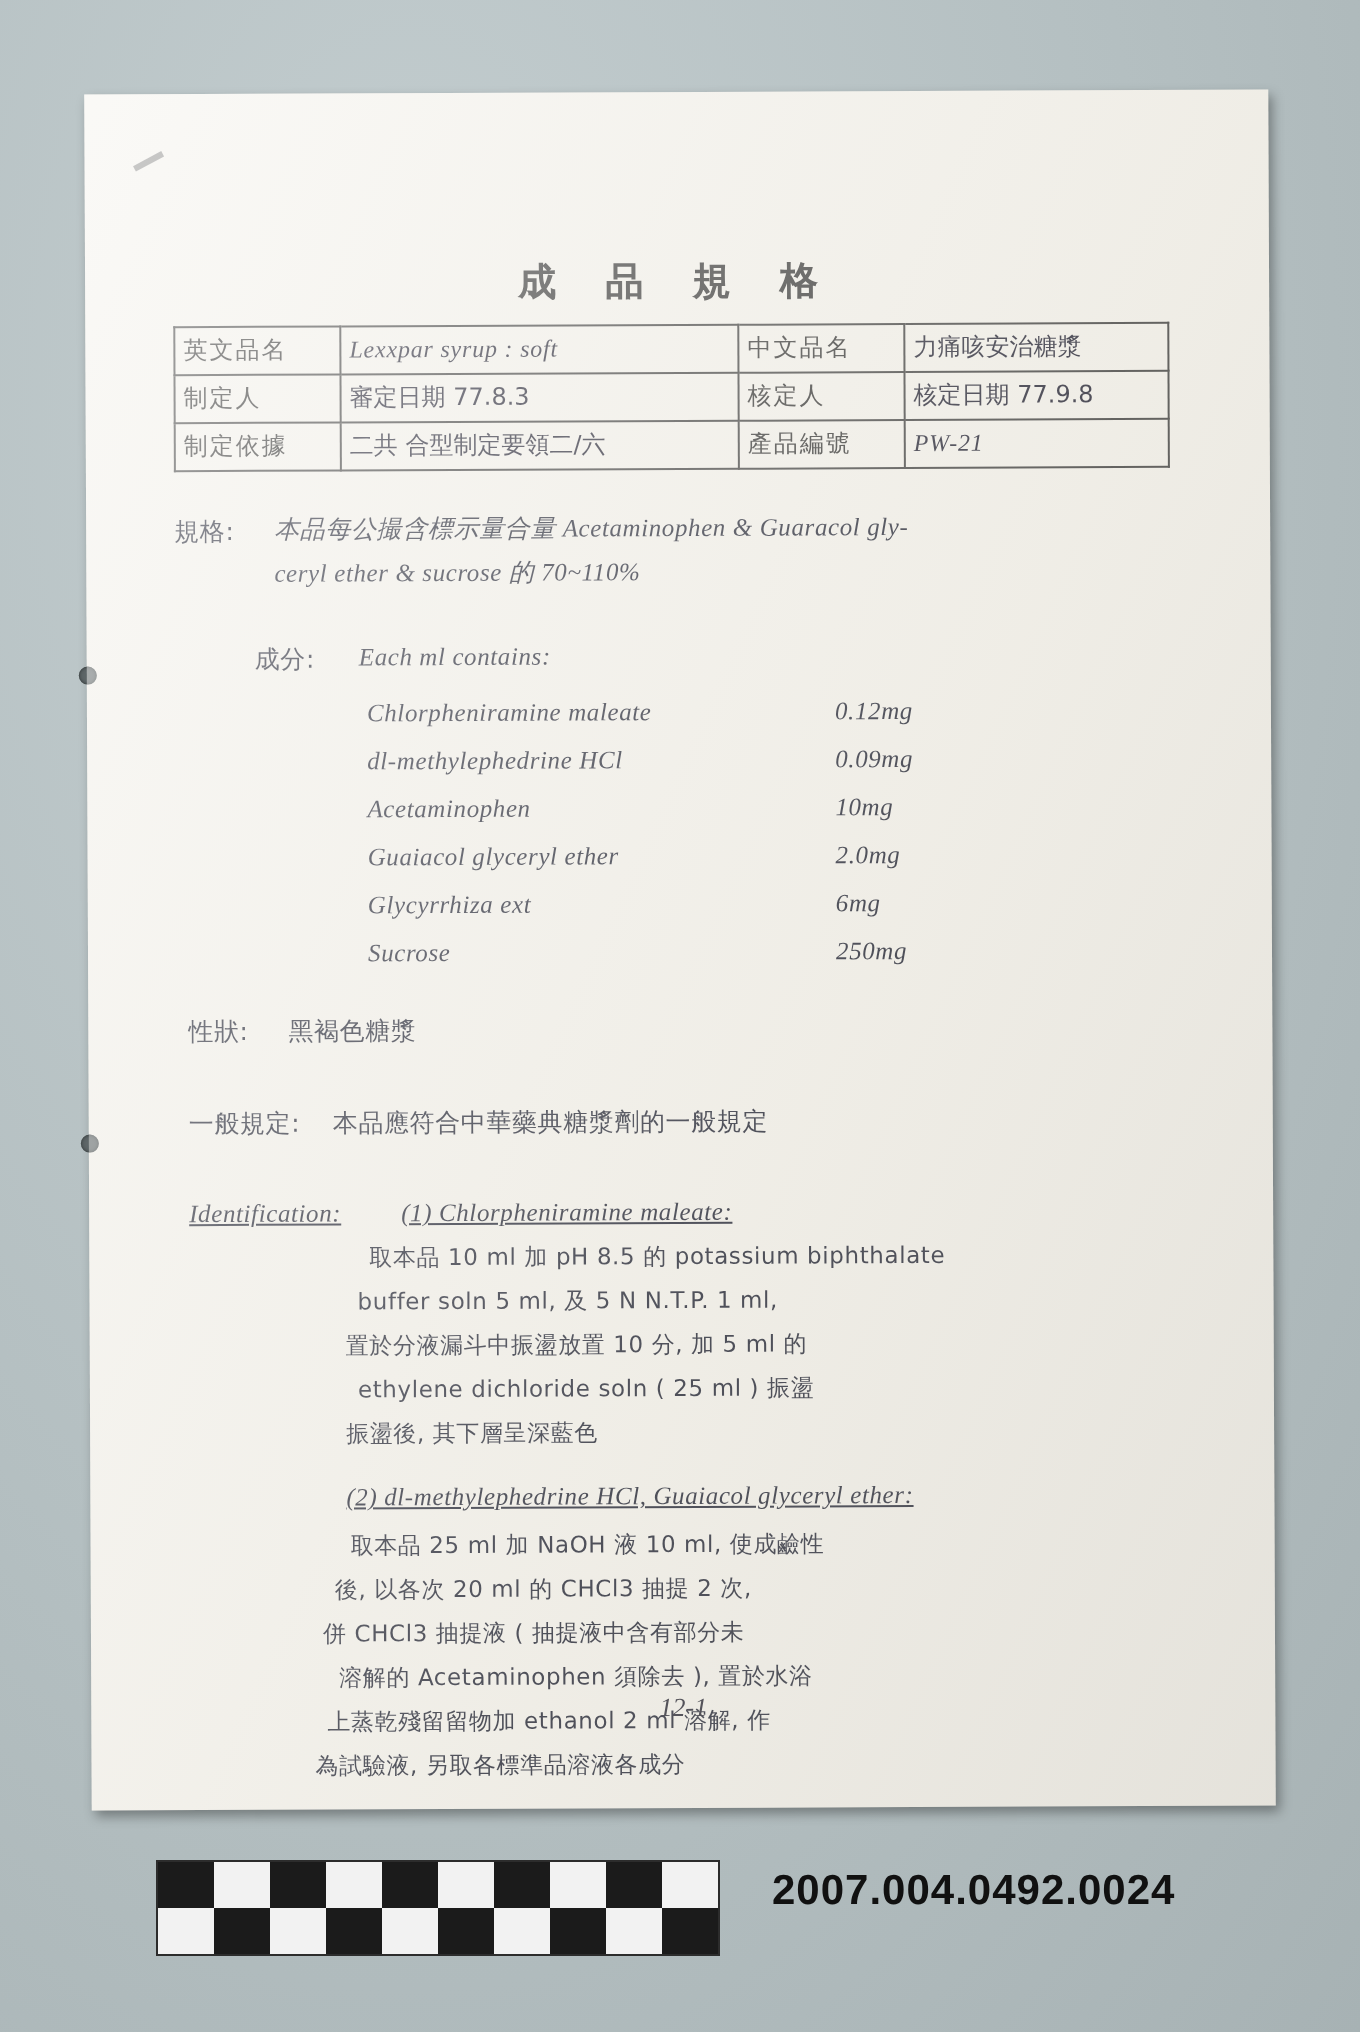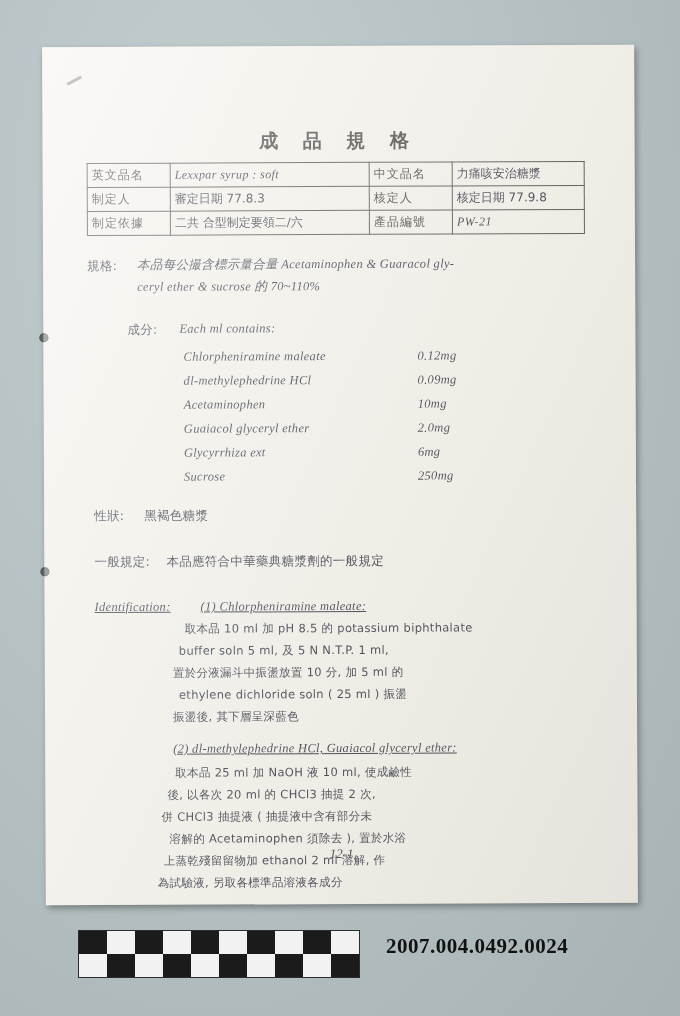--- a/index.html
+++ b/index.html
@@ -104,21 +104,21 @@
     position:absolute;left:78px;top:930px;width:280px;height:46px;
     border:1px solid #2c2c2c;background:#fff;
     display:flex;flex-direction:column;
   }
   .scalerow{display:flex;flex:1;}
   .scalerow span{flex:1;}
   .blk{background:#1b1b1b;}
   .wht{background:#f2f2f2;}
   .accession{
     position:absolute;left:386px;top:934px;
-    font-family:Liberation Serif, serif;
+    font-family:Liberation Sans, sans-serif;
     font-size:21px;font-weight:700;color:#111;letter-spacing:.5px;
   }
 </style>
 </head>
 <body>
 
 <div class="backdrop"></div>
 
 <div class="sheet">
   <div class="staple"></div>

